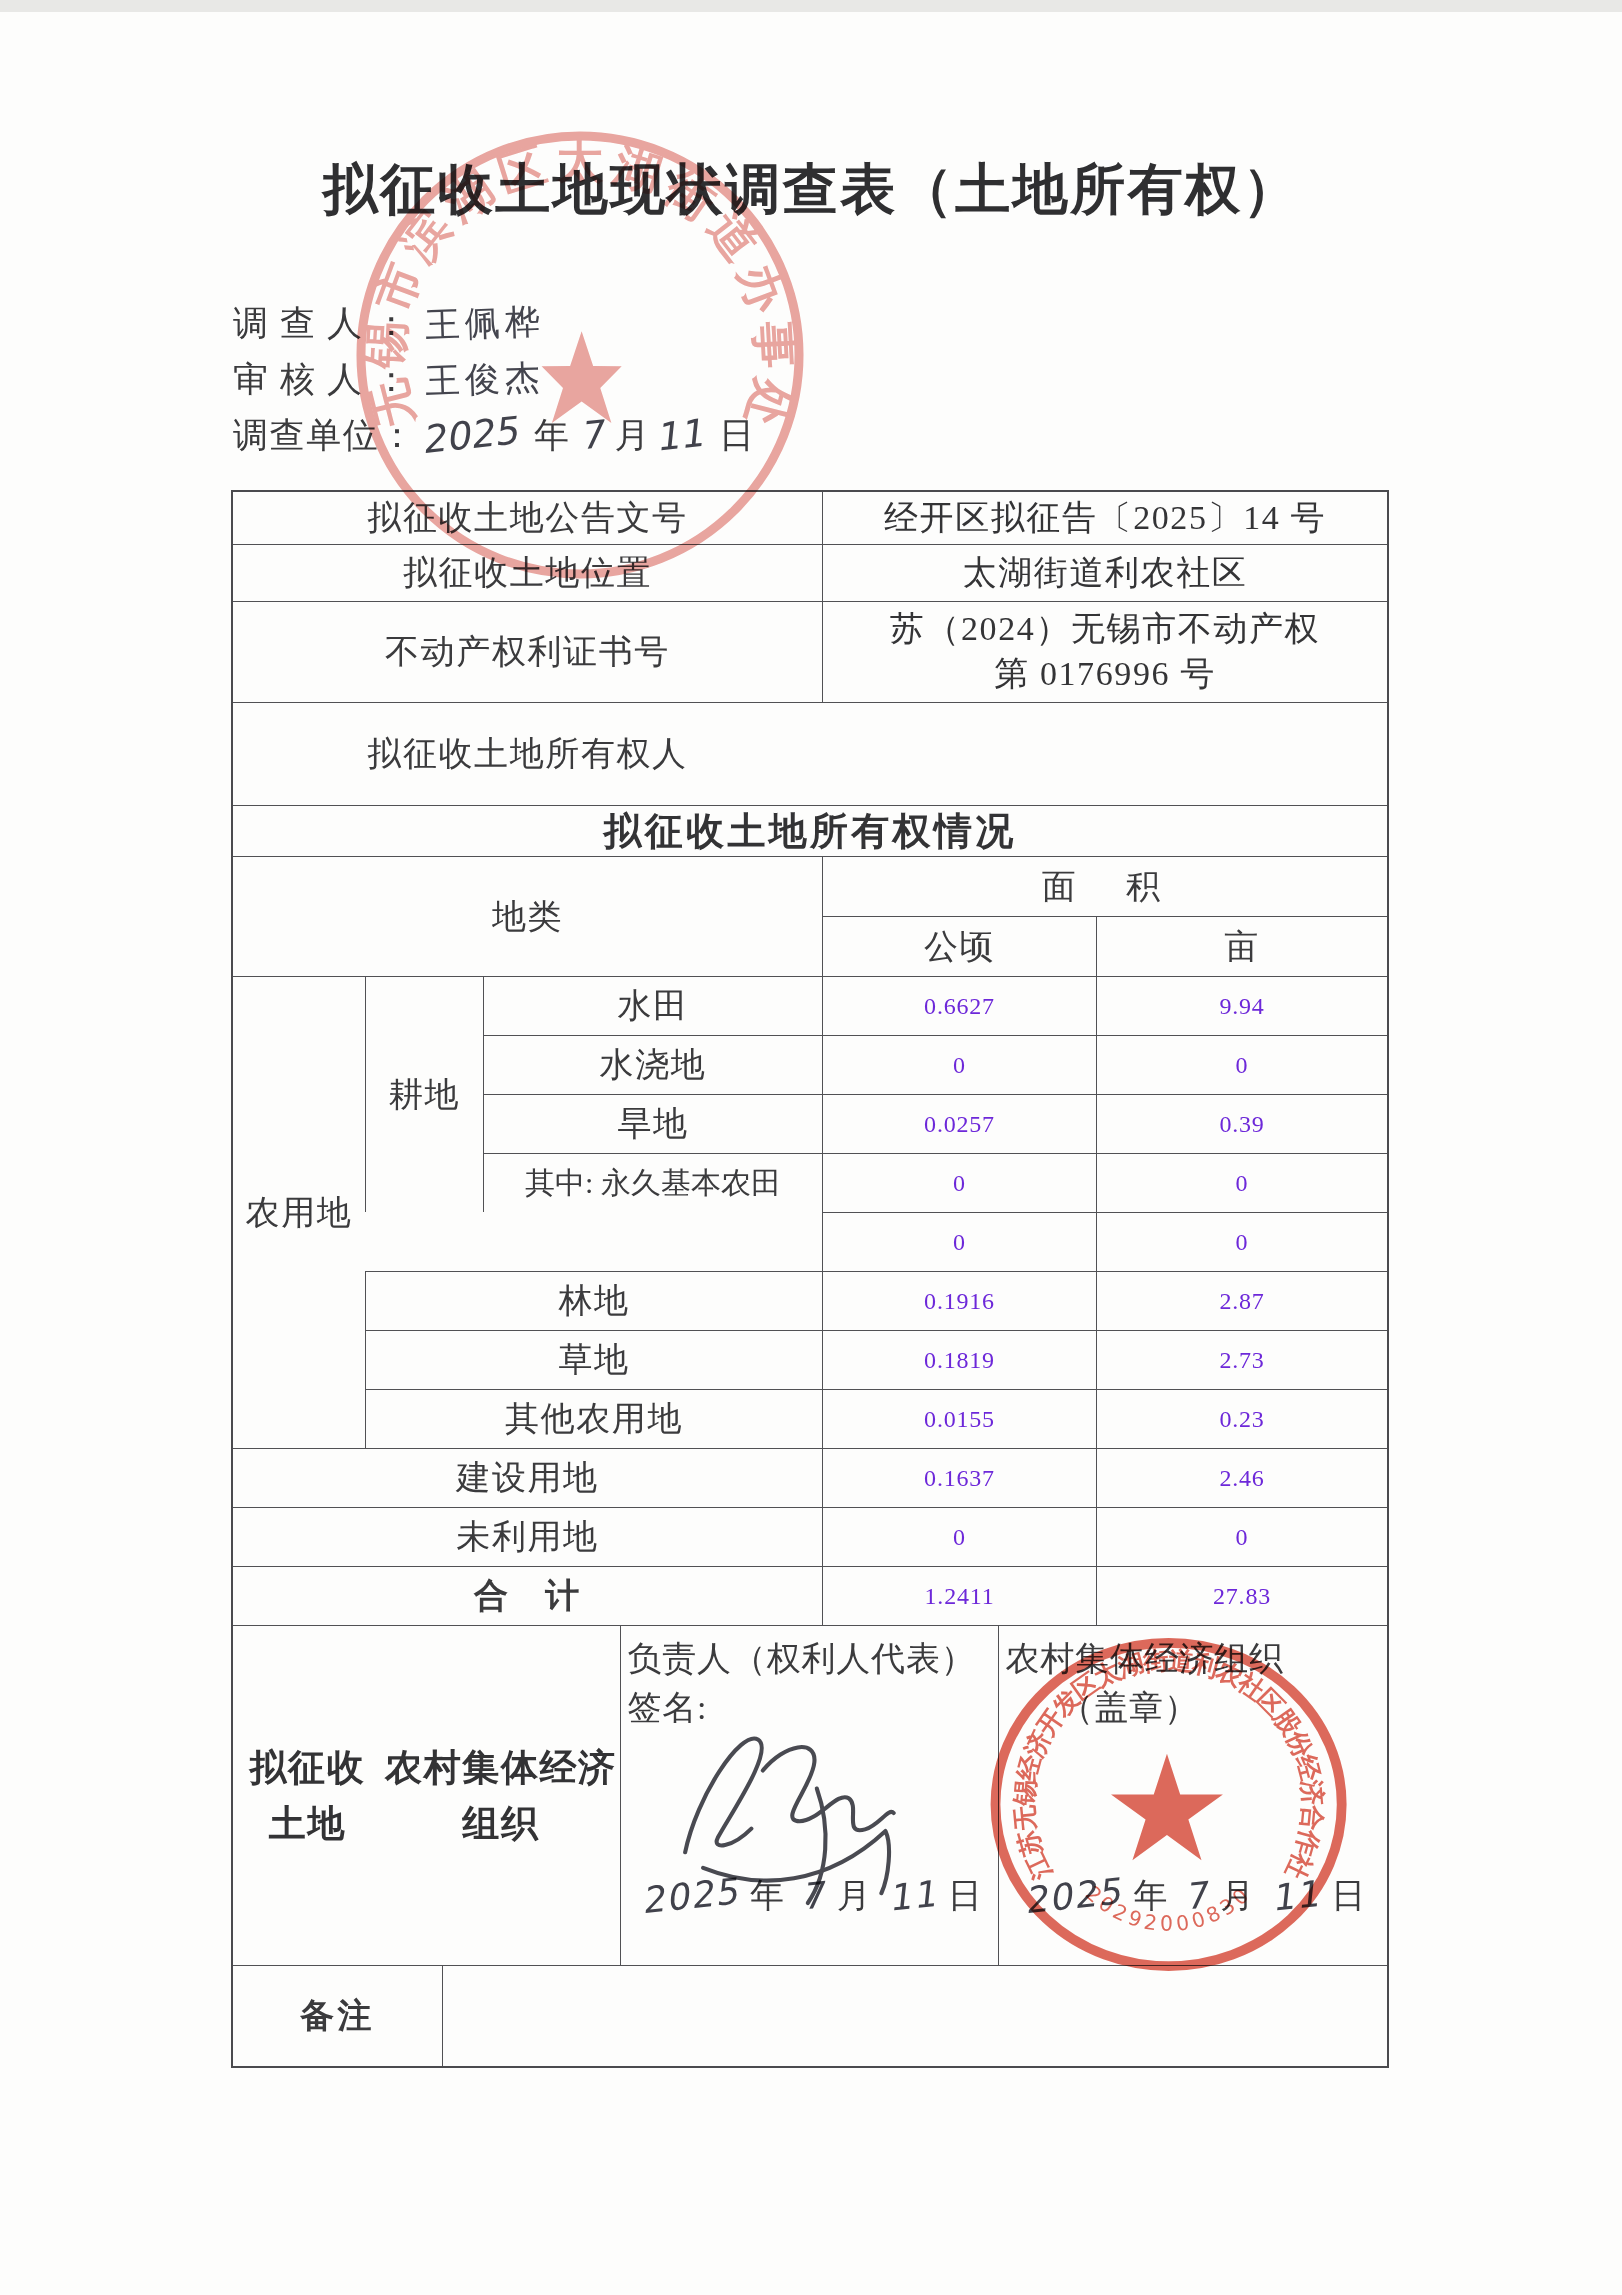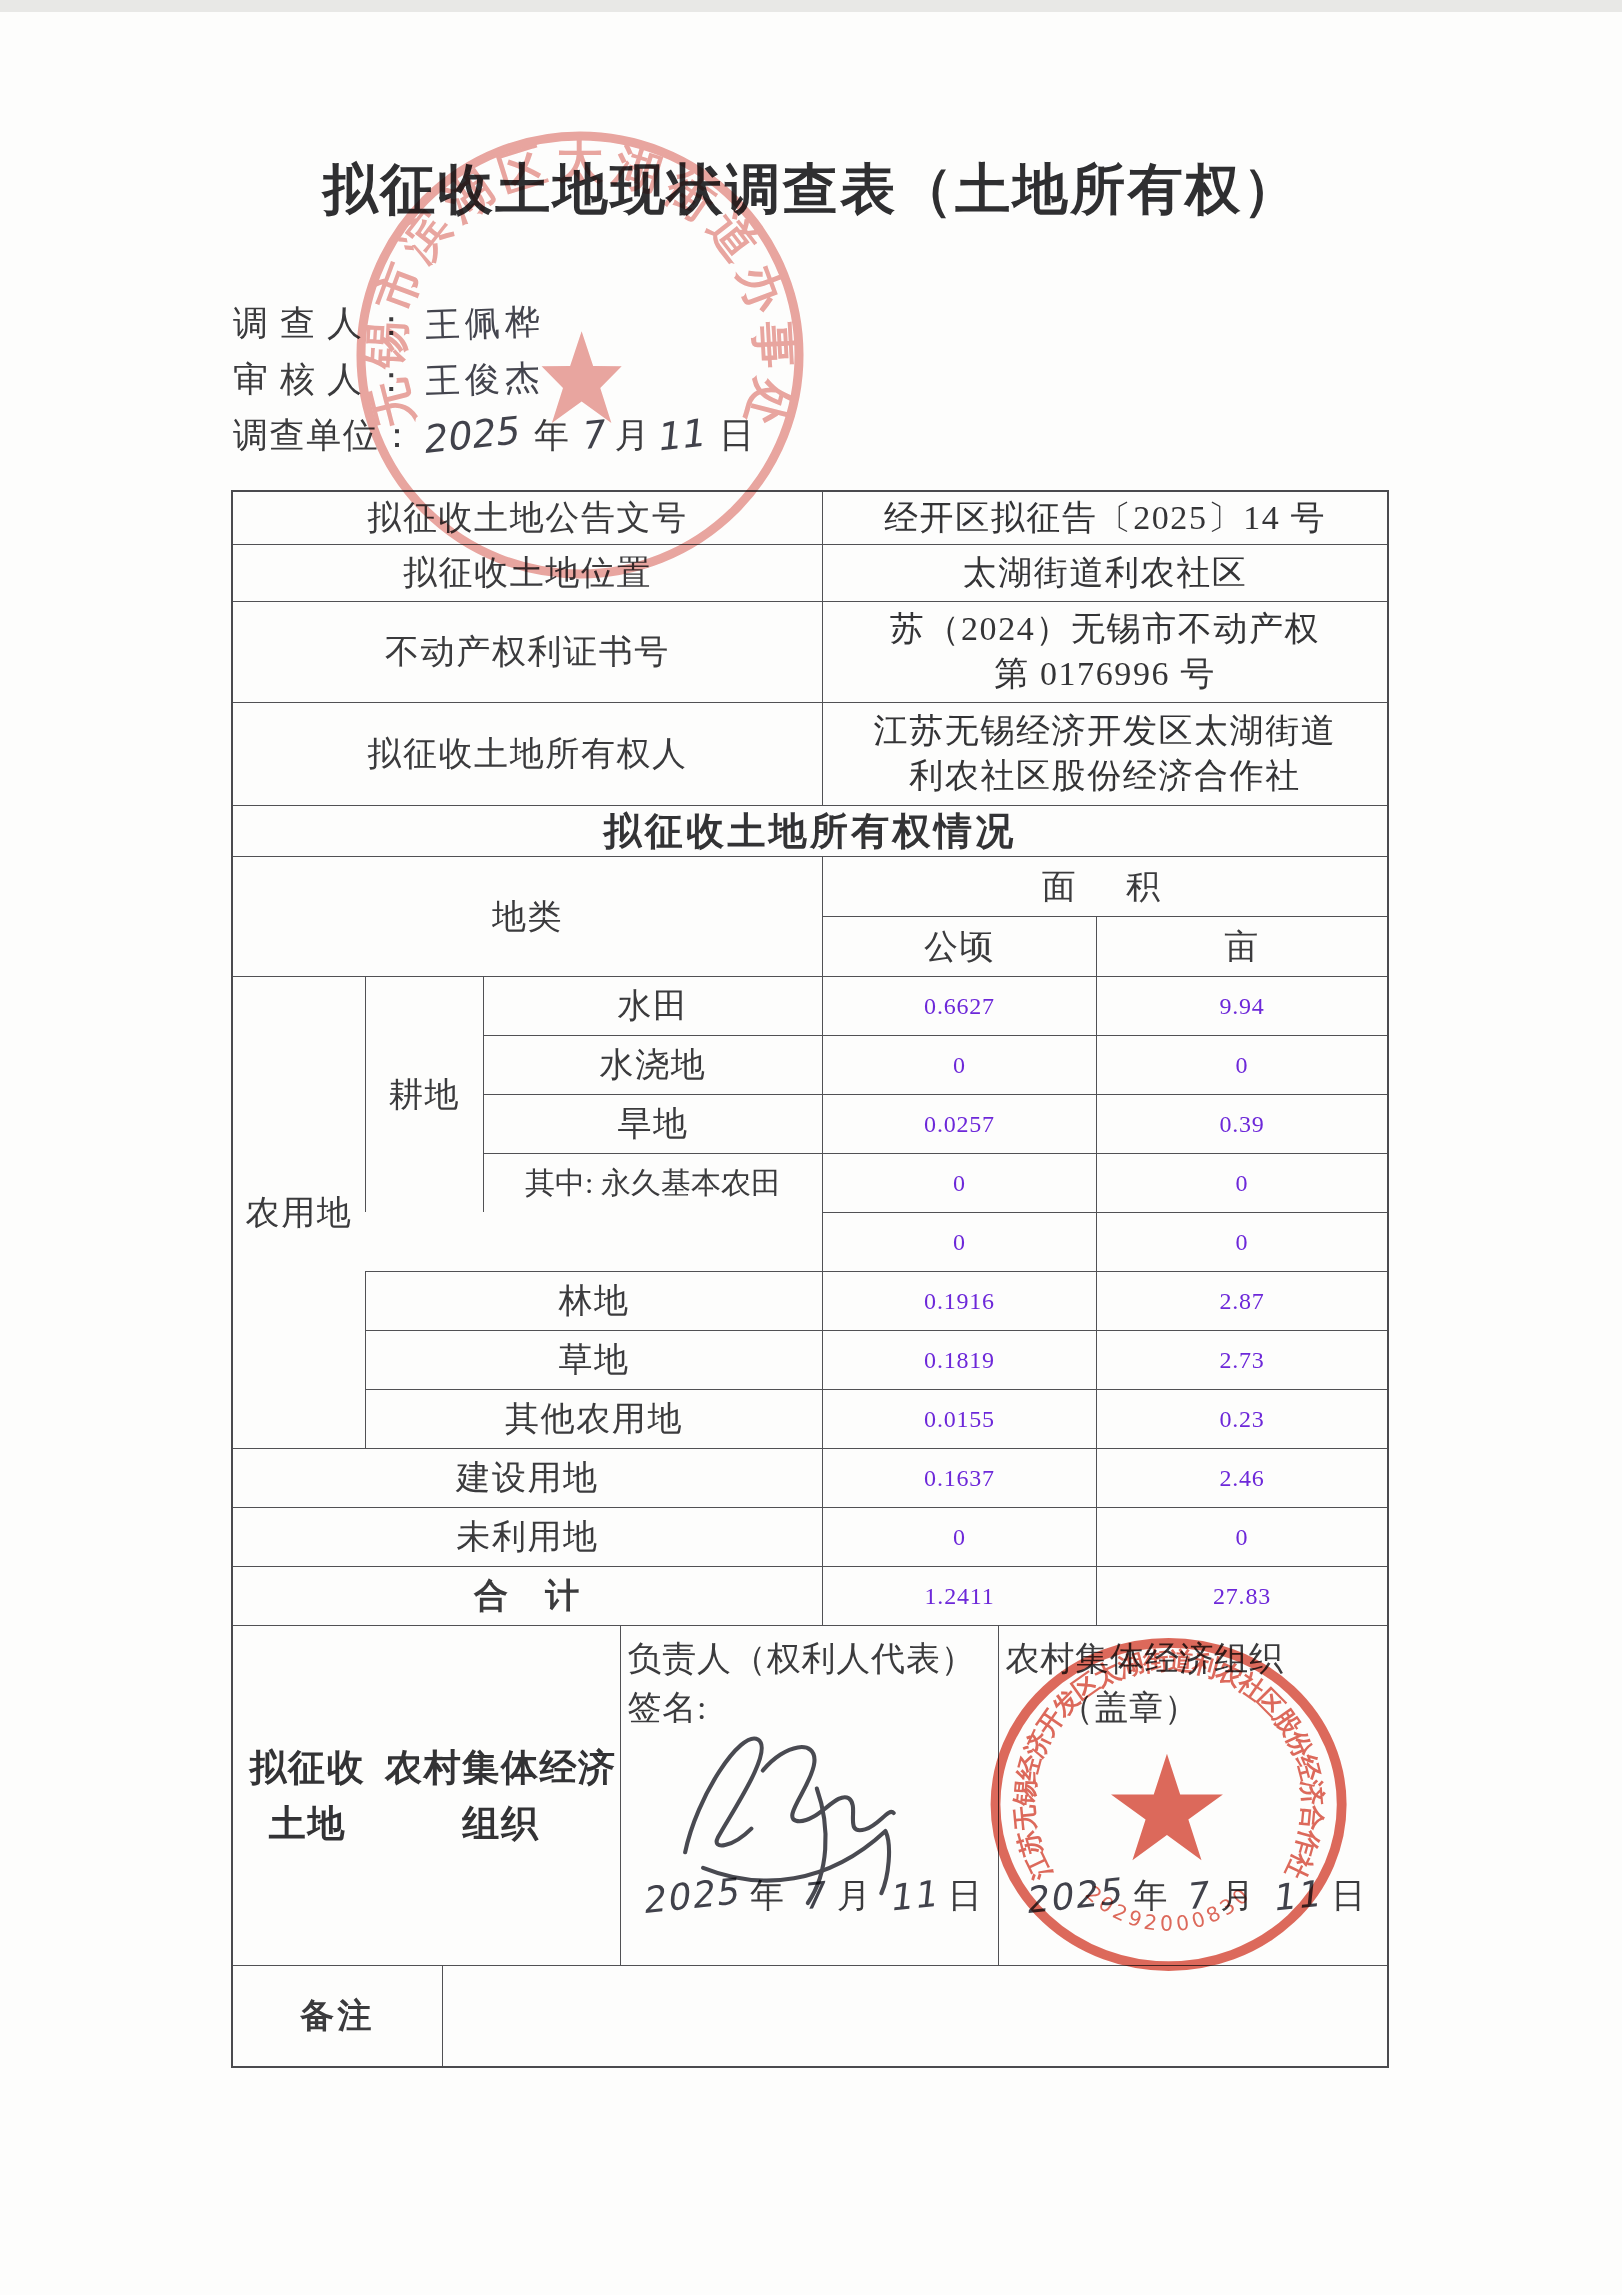--- a/index.html
+++ b/index.html
@@ -144,24 +144,20 @@
     </div>
     <div class="row h124">
       <div class="cell info-label">不动产权利证书号</div>
       <div class="cell info-value">
         <span>苏（2024）无锡市不动产权</span>
         <span>第 0176996 号</span>
       </div>
     </div>
     <div class="row h126">
       <div class="cell info-label">拟征收土地所有权人</div>
-      <div class="cell info-value">
-        <span>江苏无锡经济开发区太湖街道</span>
-        <span>利农社区股份经济合作社</span>
-      </div>
     </div>
 
     <div class="row section-row">
       <div class="cell section-cell">拟征收土地所有权情况</div>
     </div>
 
     <div class="grid">
       <div class="g g-landclass">地类</div>
       <div class="g g-area bl">面　积</div>
       <div class="g g-ha bt bl">公顷</div>

